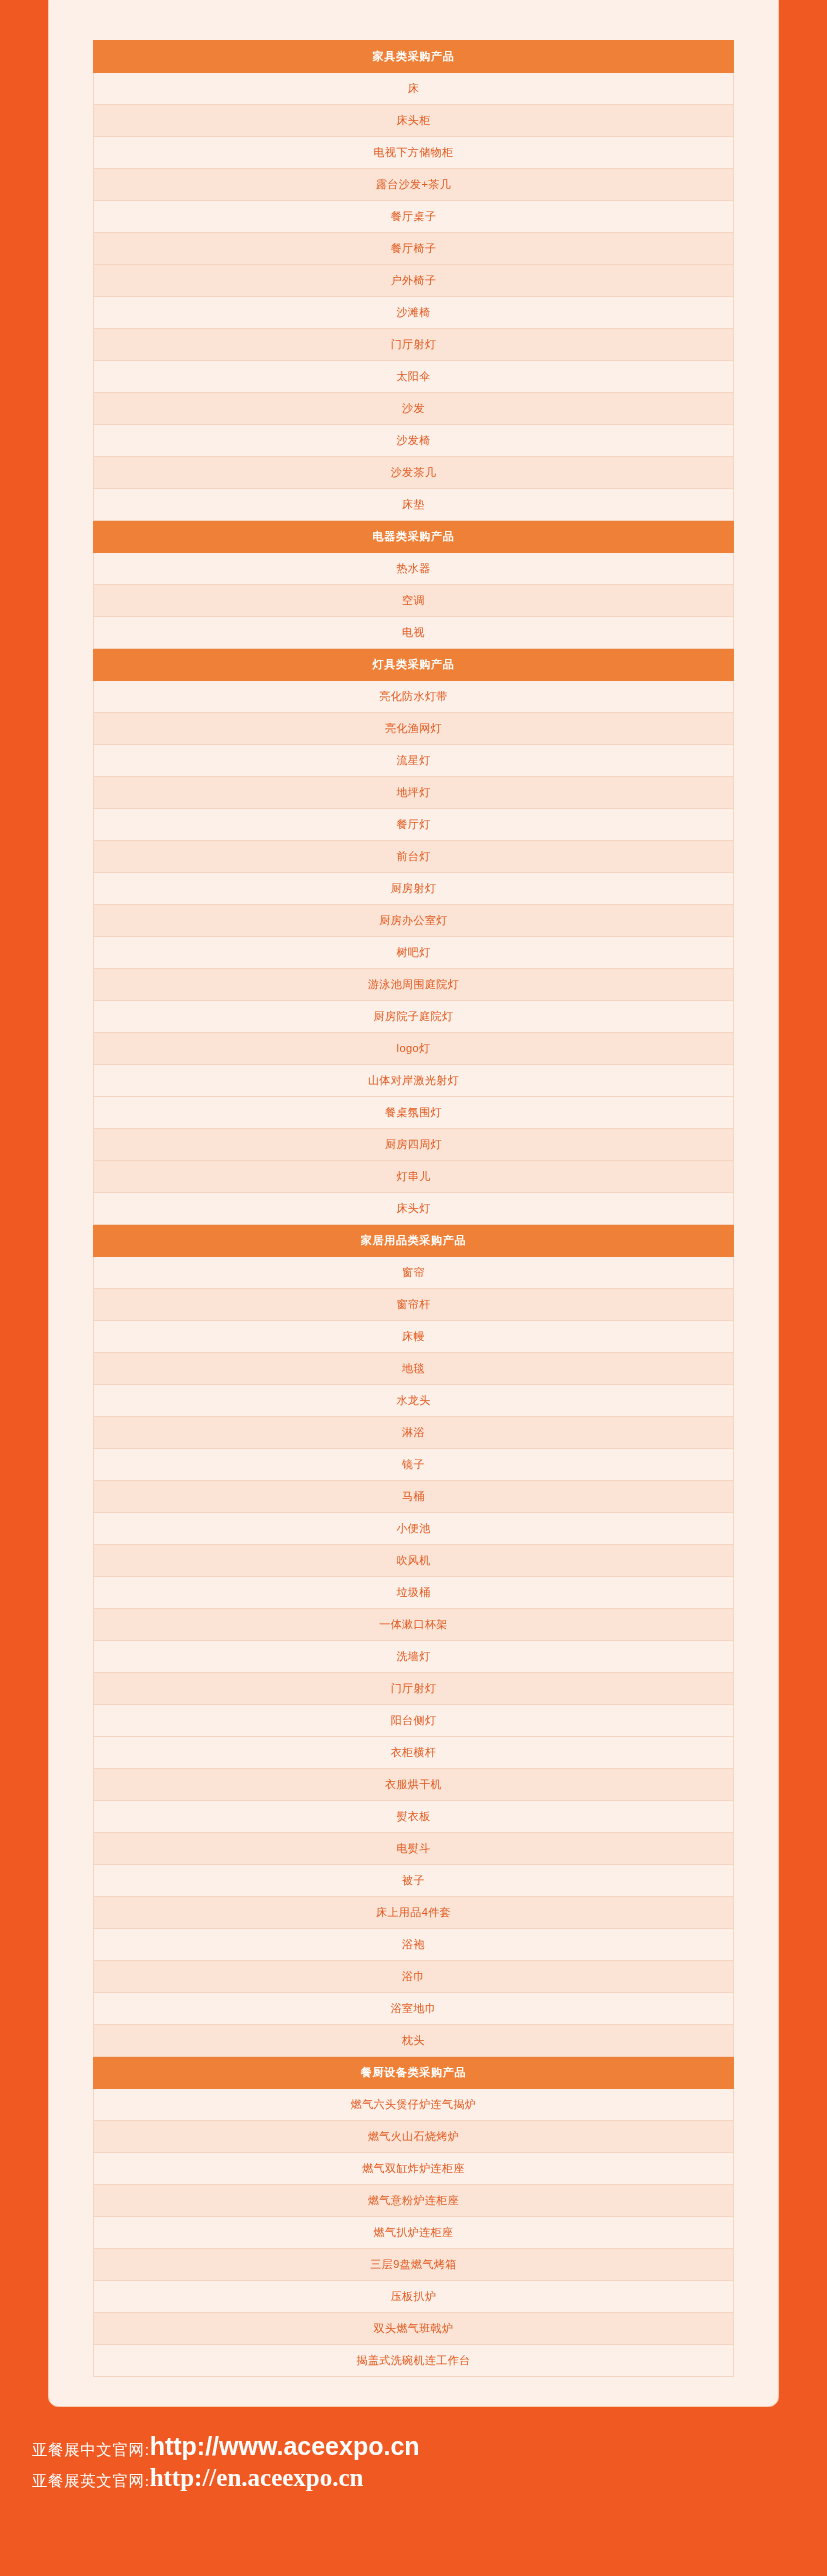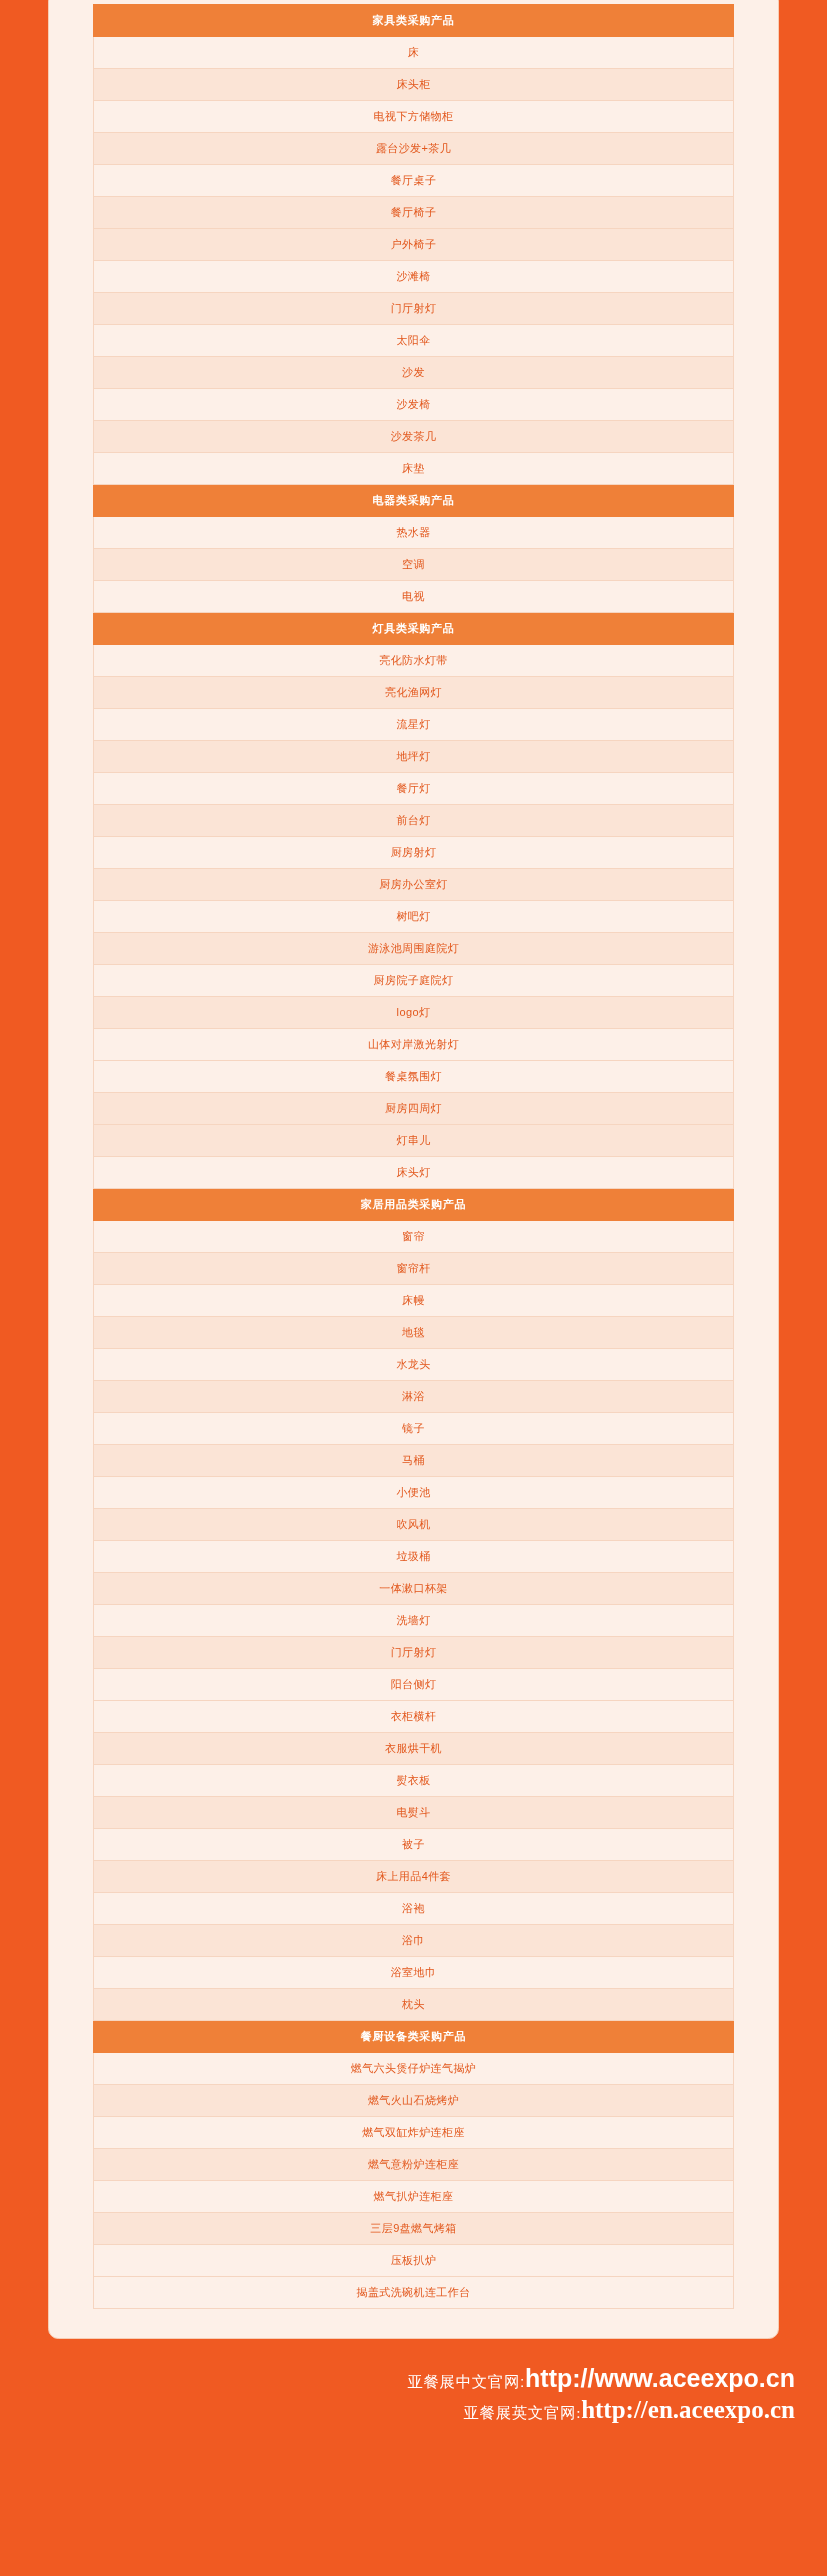--- a/index.html
+++ b/index.html
@@ -30,20 +30,21 @@
     box-sizing: border-box;
     padding: 13.2px 44px 29px 44px;
     margin-top: -10.3px;
     margin-left: 16px;
     margin-right: 16px;
   }
   .table {
     width: 100%;
     border-collapse: collapse;
     table-layout: fixed;
+    margin-top: 36px;
   }
   .table tr td {
     text-align: center;
     font-size: 11px;
     color: #e2571c;
     height: 31px;
     line-height: 31px;
     padding: 0;
     border: 0.7px solid #f6d5c0;
     background: #fdf0e8;
@@ -55,21 +56,21 @@
   .table tr td.section {
     background: #ef8038;
     color: #ffffff;
     font-weight: bold;
     border: 0.7px solid #ef8038;
     letter-spacing: 0.7px;
   }
   .footer {
     padding-top: 25px;
     padding-bottom: 20.6px;
-    text-align: right;
+    text-align: left;
   }
   .footer-line {
     display: block;
     color: #ffffff;
     white-space: nowrap;
     margin: 0 auto;
     line-height: 1.12;
   }
   .footer-line .lbl {
     font-size: 15.4px;
@@ -300,20 +301,23 @@
             <td class="alt">燃气意粉炉连柜座</td>
           </tr>
           <tr>
             <td class="">燃气扒炉连柜座</td>
           </tr>
           <tr>
             <td class="alt">三层9盘燃气烤箱</td>
           </tr>
           <tr>
             <td class="">压板扒炉</td>
+          </tr>
+          <tr>
+            <td class="alt">双头燃气班戟炉</td>
           </tr>
           <tr>
             <td class="">揭盖式洗碗机连工作台</td>
           </tr>
         </tbody>
     </table>
   </div>
 
   <div class="footer">
     <span class="footer-line">

